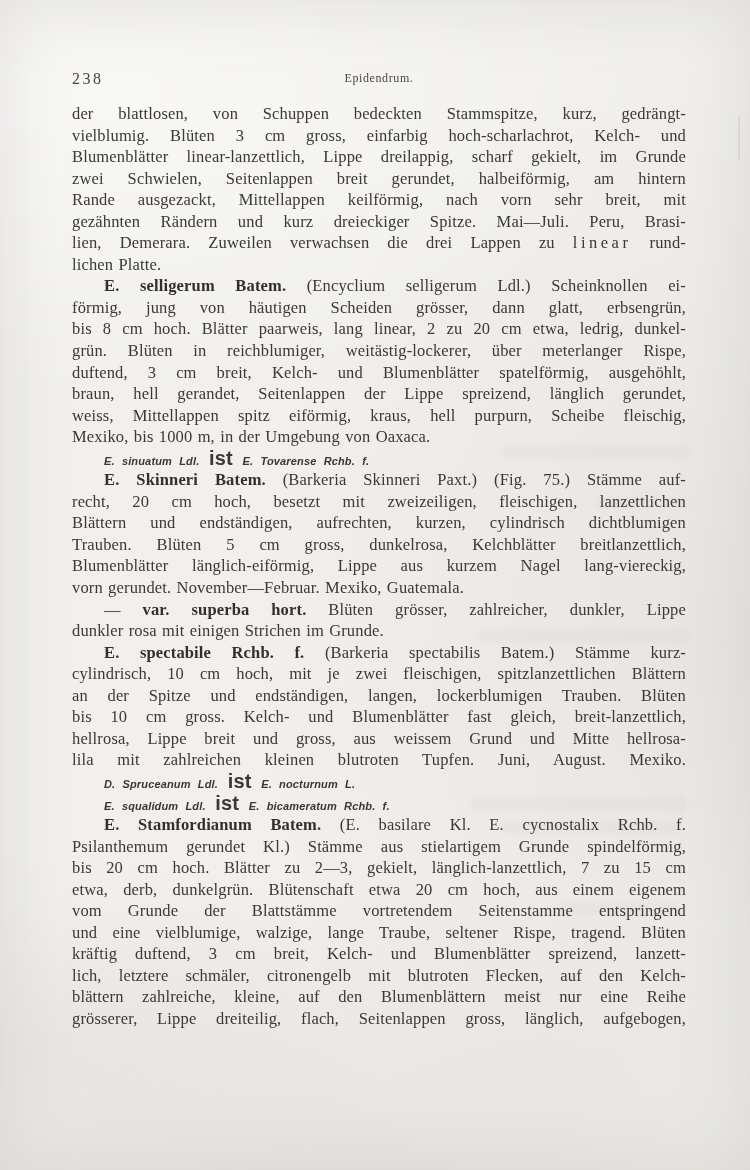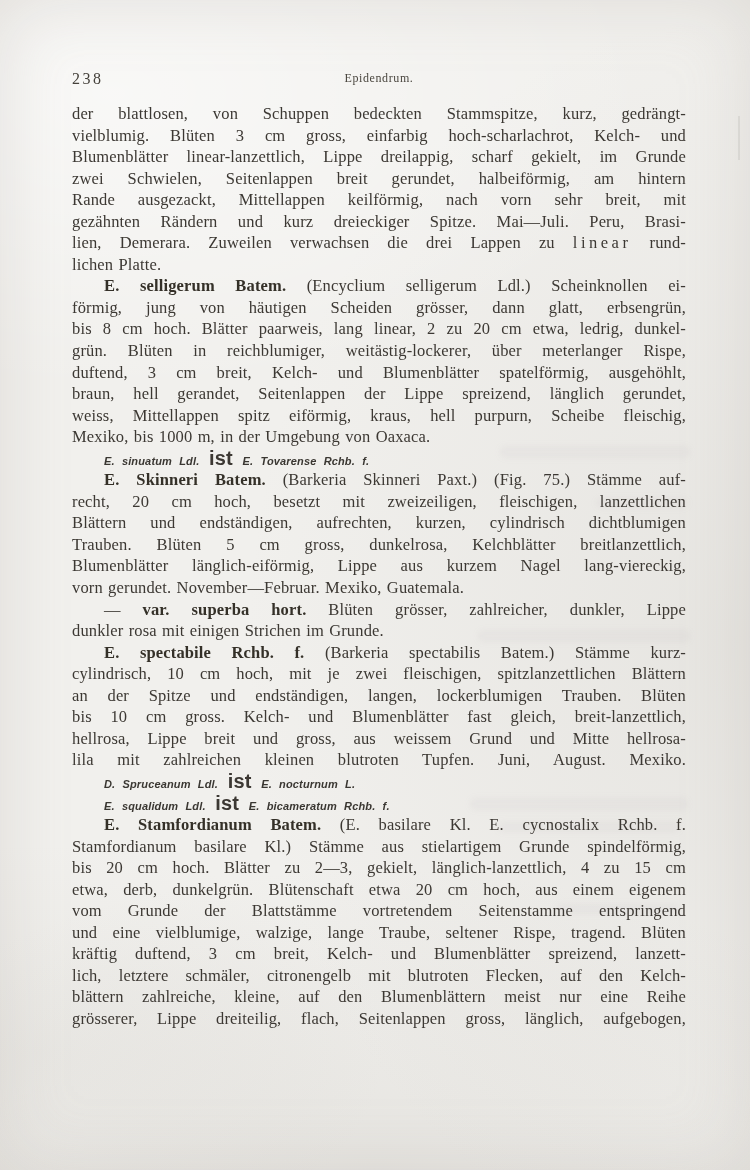--- a/index.html
+++ b/index.html
@@ -127,22 +127,22 @@
     <div class="line"><span class="r">cylindrisch, 10 cm hoch, mit je zwei fleischigen, spitzlanzettlichen Blättern</span></div>
     <div class="line"><span class="r">an der Spitze und endständigen, langen, lockerblumigen Trauben.  Blüten</span></div>
     <div class="line"><span class="r">bis 10 cm gross.  Kelch- und Blumenblätter fast gleich, breit-lanzettlich,</span></div>
     <div class="line"><span class="r">hellrosa, Lippe breit und gross, aus weissem Grund und Mitte hellrosa-</span></div>
     <div class="line"><span class="r">lila mit zahlreichen kleinen blutroten Tupfen.  Juni, August.  Mexiko.</span></div>
 
     <div class="line ind left"><span class="syn">D. Spruceanum Ldl.</span><span class="synr"> ist </span><span class="syn">E. nocturnum L.</span></div>
     <div class="line ind left"><span class="syn">E. squalidum Ldl.</span><span class="synr"> ist </span><span class="syn">E. bicameratum Rchb. f.</span></div>
 
     <div class="line ind"><span class="b">E. Stamfordianum Batem.</span><span class="i"> (E. basilare Kl.  E. cycnostalix Rchb. f.</span></div>
-    <div class="line"><span class="i">Stamfordianum basilare Kl.)</span><span class="r"> Stämme aus stielartigem Grunde spindelförmig,</span></div>
-    <div class="line"><span class="r">bis 20 cm hoch.  Blätter zu 2—3, gekielt, länglich-lanzettlich, 4 zu 15 cm</span></div>
+    <div class="line"><span class="i">Psilanthemum gerundet Kl.)</span><span class="r"> Stämme aus stielartigem Grunde spindelförmig,</span></div>
+    <div class="line"><span class="r">bis 20 cm hoch.  Blätter zu 2—3, gekielt, länglich-lanzettlich, 7 zu 15 cm</span></div>
     <div class="line"><span class="r">etwa, derb, dunkelgrün.  Blütenschaft etwa 20 cm hoch, aus einem eigenem</span></div>
     <div class="line"><span class="r">vom Grunde der Blattstämme vortretendem Seitenstamme entspringend</span></div>
     <div class="line"><span class="r">und eine vielblumige, walzige, lange Traube, seltener Rispe, tragend.  Blüten</span></div>
     <div class="line"><span class="r">kräftig duftend, 3 cm breit, Kelch- und Blumenblätter spreizend, lanzett-</span></div>
     <div class="line"><span class="r">lich, letztere schmäler, citronengelb mit blutroten Flecken, auf den Kelch-</span></div>
     <div class="line"><span class="r">blättern zahlreiche, kleine, auf den Blumenblättern meist nur eine Reihe</span></div>
     <div class="line"><span class="r">grösserer, Lippe dreiteilig, flach, Seitenlappen gross, länglich, aufgebogen,</span></div>
   </div>
 
 </div>

